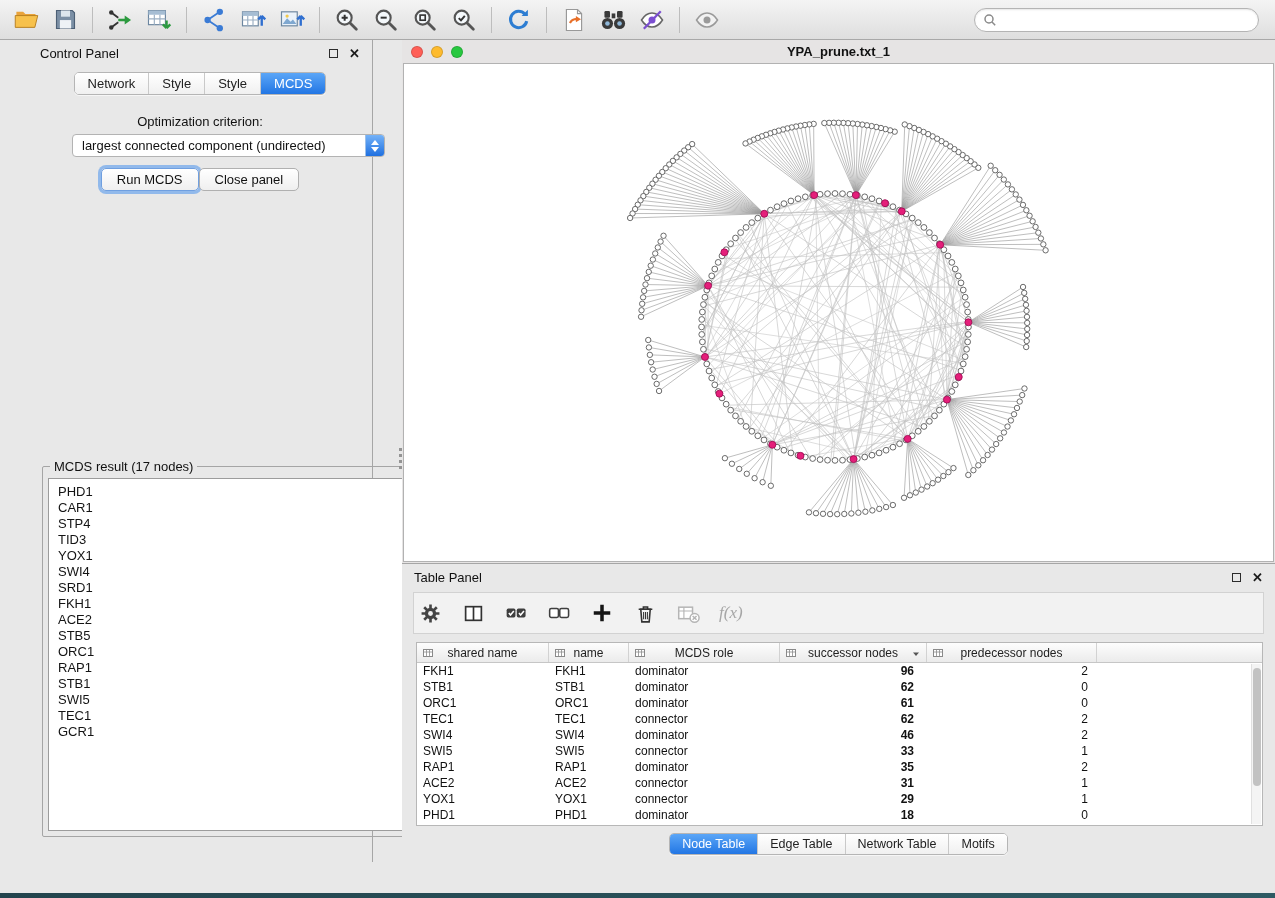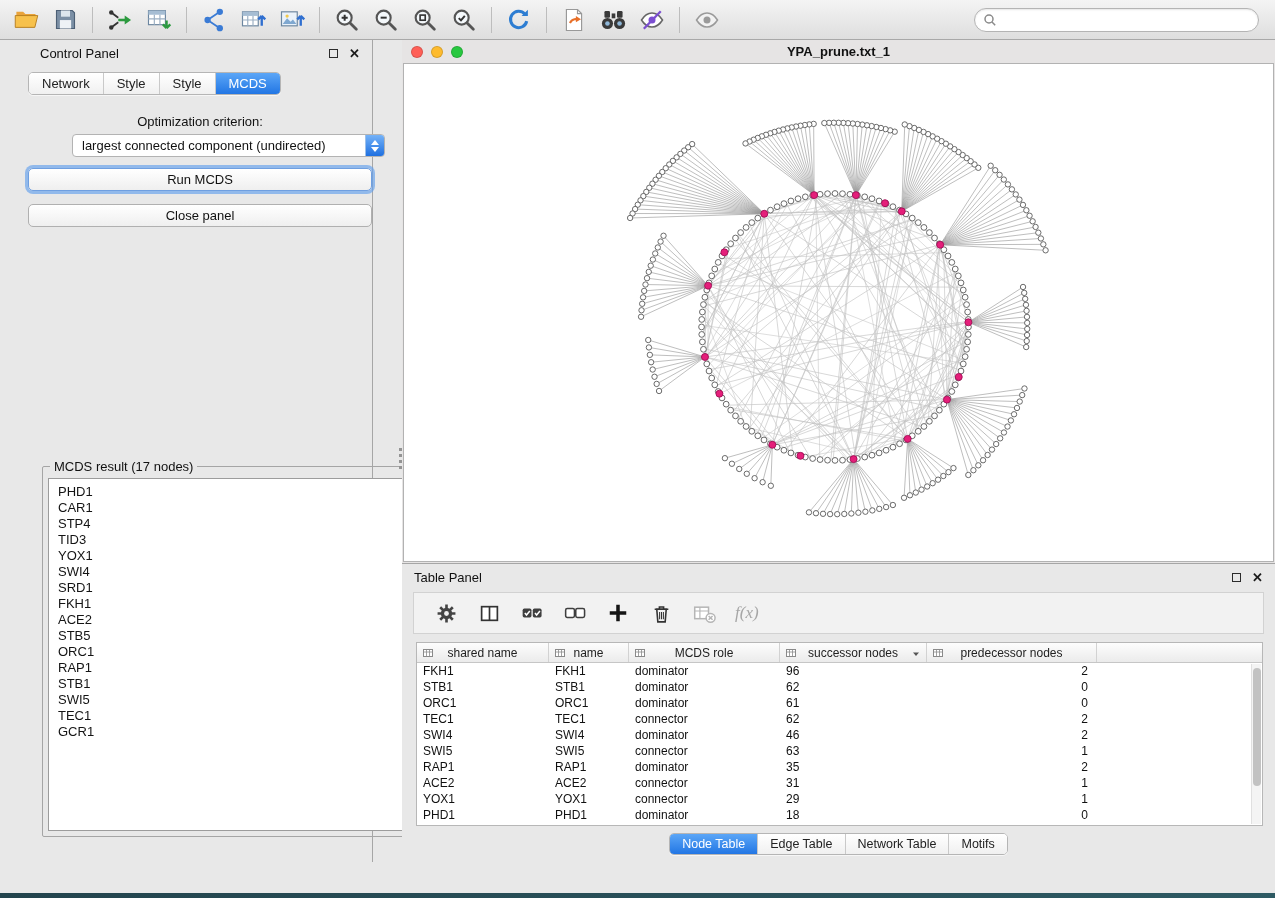--- a/index.html
+++ b/index.html
@@ -22,60 +22,60 @@
   .close-btn{font-size:13px;font-weight:bold;color:#1b1b1b;line-height:1;}
 
   
   .seg{display:inline-flex;border:1px solid #b5b5b5;border-radius:5px;overflow:hidden;background:#fff;box-shadow:0 1px 0 rgba(255,255,255,.6);}
   .seg .tab{padding:3px 13px;font-size:13px;color:#222;border-left:1px solid #c9c9c9;background:linear-gradient(#ffffff,#f0f0f0);white-space:nowrap;}
   .seg .tab:first-child{border-left:none;}
   .seg .tab.active{background:linear-gradient(#5ba6f7,#2276e4);color:#fff;}
 
   
   .control-panel{position:absolute;left:13px;top:40px;width:345px;height:822px;background:#e8e8e8;border-right:1px solid #a6a6a6;margin-left:15px;}
-  .cp-tabs{position:absolute;top:32px;left:0;width:100%;display:flex;justify-content:flex-start;}
+  .cp-tabs{position:absolute;top:32px;left:0;width:100%;display:flex;justify-content:center;}
   .opt-label{position:absolute;top:74px;left:0;width:100%;text-align:center;font-size:13px;color:#111;}
   .combo{position:absolute;left:44px;top:94px;width:313px;height:23px;background:#fff;border:1px solid #b3b3b3;border-radius:4px;display:flex;align-items:center;font-size:13px;padding-left:9px;color:#111;overflow:hidden;}
   .combo-stepper{margin-left:auto;width:19px;height:100%;background:linear-gradient(#74b2f8,#1f70e0);display:flex;flex-direction:column;align-items:center;justify-content:center;gap:2px;border-left:1px solid #9cc0ea;}
   .tri-up{width:0;height:0;border-left:4px solid transparent;border-right:4px solid transparent;border-bottom:5px solid #fff;}
   .tri-down{width:0;height:0;border-left:4px solid transparent;border-right:4px solid transparent;border-top:5px solid #fff;}
-  .btn-row{position:absolute;left:0;top:128px;width:100%;display:flex;justify-content:center;gap:13px;flex-direction:column;}
+  .btn-row{position:absolute;left:0;top:128px;width:100%;display:flex;justify-content:center;}
   .btn{height:23px;background:linear-gradient(#ffffff,#efefef);border:1px solid #b0b0b0;border-radius:5px;font-size:13px;color:#111;display:inline-flex;align-items:center;justify-content:center;padding:0 15px;font-family:"Liberation Sans",sans-serif;}
   .btn.focus-ring{box-shadow:0 0 0 3px rgba(98,160,237,.65);border-color:#6f9fe0;}
   .groupbox{position:absolute;left:14px;top:426px;width:370px;height:371px;border:1px solid #a5a5a5;border-radius:2px;}
   .legend{position:absolute;left:7px;top:-8px;background:#e8e8e8;padding:0 4px;font-size:13px;color:#111;}
   .mcds-list{position:absolute;left:5px;top:11px;right:5px;bottom:5px;background:#fff;border:1px solid #9c9c9c;overflow:hidden;padding:5px 9px;}
   .mcds-item{font-size:13px;line-height:16px;color:#141414;}
 
   
   .net-window{position:absolute;left:402px;top:40px;width:873px;height:523px;background:#e6e4e4;}
   .net-titlebar{position:relative;height:23px;display:flex;align-items:center;padding:0 9px;}
   .traffic{display:flex;gap:8px;z-index:2;}
   .light{width:12px;height:12px;border-radius:50%;border:1px solid rgba(0,0,0,.15);}
   .net-title{position:absolute;left:0;right:0;text-align:center;font-size:13px;font-weight:bold;color:#111;}
   .net-canvas{position:absolute;left:1px;top:23px;right:1px;bottom:1px;background:#fff;border:1px solid #b2b2b2;}
   #net-svg{width:100%;height:100%;display:block;}
   .split-handle{position:absolute;left:399px;top:448px;width:3px;height:3px;background:#949494;box-shadow:0 6px 0 #949494,0 12px 0 #949494,0 18px 0 #949494;}
 
   
   .table-panel{position:absolute;left:402px;top:563px;width:873px;height:299px;background:#e8e8e8;border-top:1px solid #a6a6a6;}
-  .tp-toolbar{position:absolute;left:11px;top:28px;right:11px;height:42px;background:#f2f2f2;border:1px solid #d2d2d2;display:flex;align-items:center;gap:19px;padding:0 20px;}
+  .tp-toolbar{position:absolute;left:11px;top:28px;right:11px;height:42px;background:#f2f2f2;border:1px solid #d2d2d2;display:flex;align-items:center;gap:19px;padding:0 4px;}
   .tp-icon{display:flex;align-items:center;justify-content:center;width:24px;height:24px;}
   .fx-label{font-family:"Liberation Serif",serif;font-style:italic;font-size:17px;color:#a6a6a6;}
   .table-wrap{position:absolute;left:14px;top:78px;right:12px;bottom:36px;background:#fff;border:1px solid #b7b7b7;overflow:hidden;}
   .thead{display:flex;height:20px;background:linear-gradient(#fdfdfd,#ebebeb);border-bottom:1px solid #c6c6c6;}
   .th{position:relative;display:flex;align-items:center;justify-content:center;font-size:12px;color:#222;border-right:1px solid #d2d2d2;flex:0 0 auto;}
   .th .hicon{position:absolute;left:6px;top:5px;}
   .th .sort{position:absolute;right:6px;top:7px;}
   .th.cfill{flex:1;border-right:none;}
   .tr{display:flex;height:16px;align-items:center;}
   .td{font-size:12px;color:#111;padding:0 6px;white-space:nowrap;overflow:hidden;flex:0 0 auto;}
   .c1{width:132px;}.c2{width:80px;}.c3{width:151px;}
   .c4{width:147px;}.c5{width:170px;}
-  .td.c4{padding-right:13px;}
+  .td.c4{text-align:right;padding-right:13px;font-weight:bold;}
   .td.c5{text-align:right;padding-right:9px;}
   .scrollbar{position:absolute;right:1px;top:21px;width:10px;bottom:1px;background:#f4f4f4;border-left:1px solid #e0e0e0;}
   .scroll-thumb{position:absolute;left:1px;top:4px;width:8px;height:118px;background:#c2c2c2;border-radius:4px;}
   .tp-tabs{position:absolute;left:0;right:0;bottom:7px;display:flex;justify-content:center;}
   .tp-tabs .tab{font-size:12.5px;padding:3px 12px;}
 
   
   .statusbar{position:absolute;left:0;top:862px;width:100%;height:31px;background:#e9e9e9;border-top:1px solid #ababab;display:flex;align-items:center;padding:0 11px;}
   .menu-btn{width:30px;height:22px;border:1px solid #b0b0b0;border-radius:4px;background:linear-gradient(#ffffff,#ececec);display:flex;align-items:center;justify-content:center;}
   .memory-btn{margin-left:auto;height:22px;border:1px solid #b0b0b0;border-radius:4px;background:linear-gradient(#ffffff,#ececec);display:flex;align-items:center;gap:6px;padding:0 11px;font-size:12px;color:#111;}
@@ -1093,21 +1093,21 @@
             <div class="td c2">SWI4</div>
             <div class="td c3">dominator</div>
             <div class="td c4">46</div>
             <div class="td c5">2</div>
           </div>
 
           <div class="tr">
             <div class="td c1">SWI5</div>
             <div class="td c2">SWI5</div>
             <div class="td c3">connector</div>
-            <div class="td c4">63</div>
+            <div class="td c4">33</div>
             <div class="td c5">1</div>
           </div>
 
           <div class="tr">
             <div class="td c1">RAP1</div>
             <div class="td c2">RAP1</div>
             <div class="td c3">dominator</div>
             <div class="td c4">35</div>
             <div class="td c5">2</div>
           </div>

